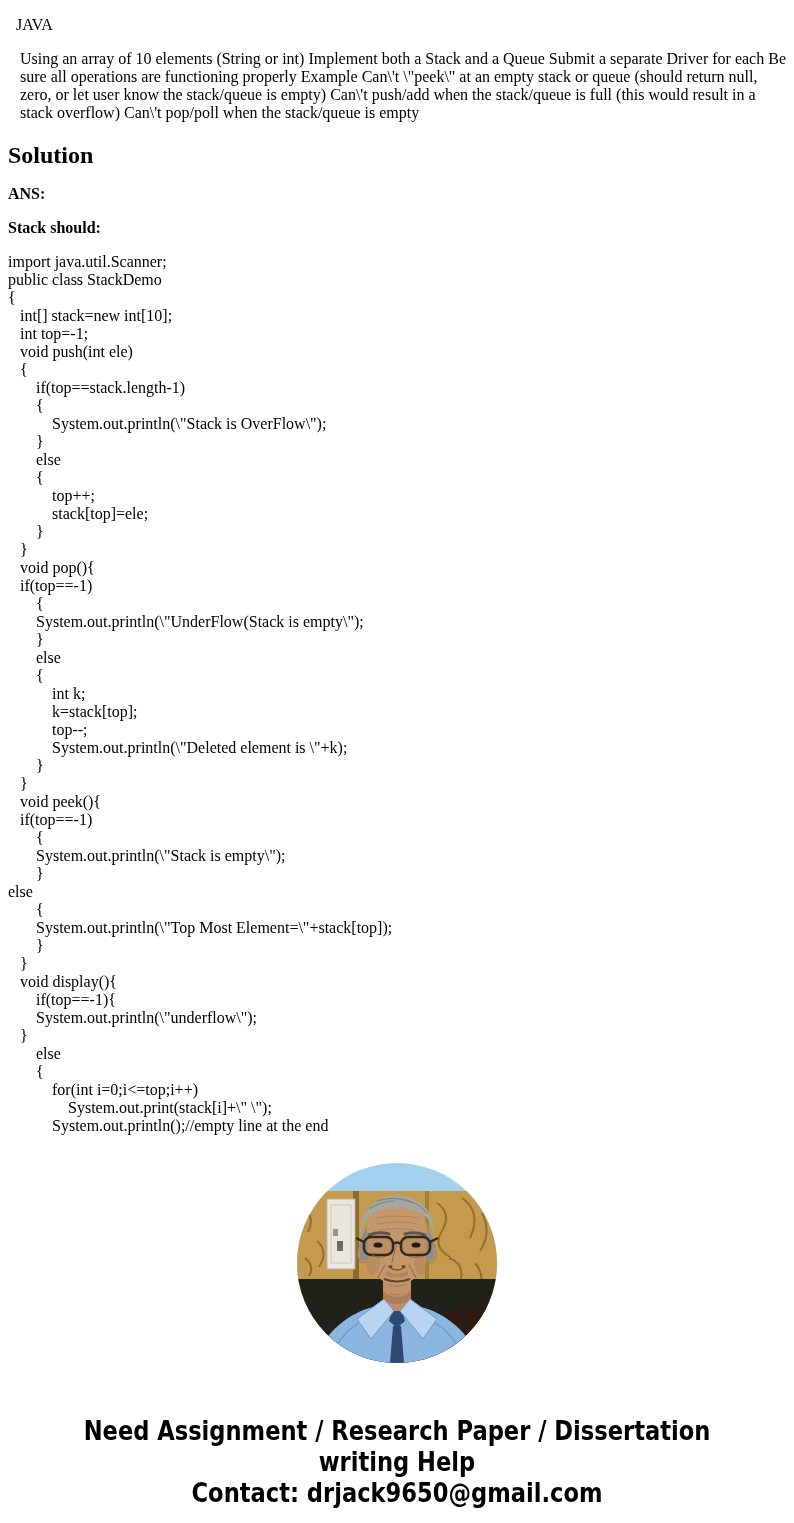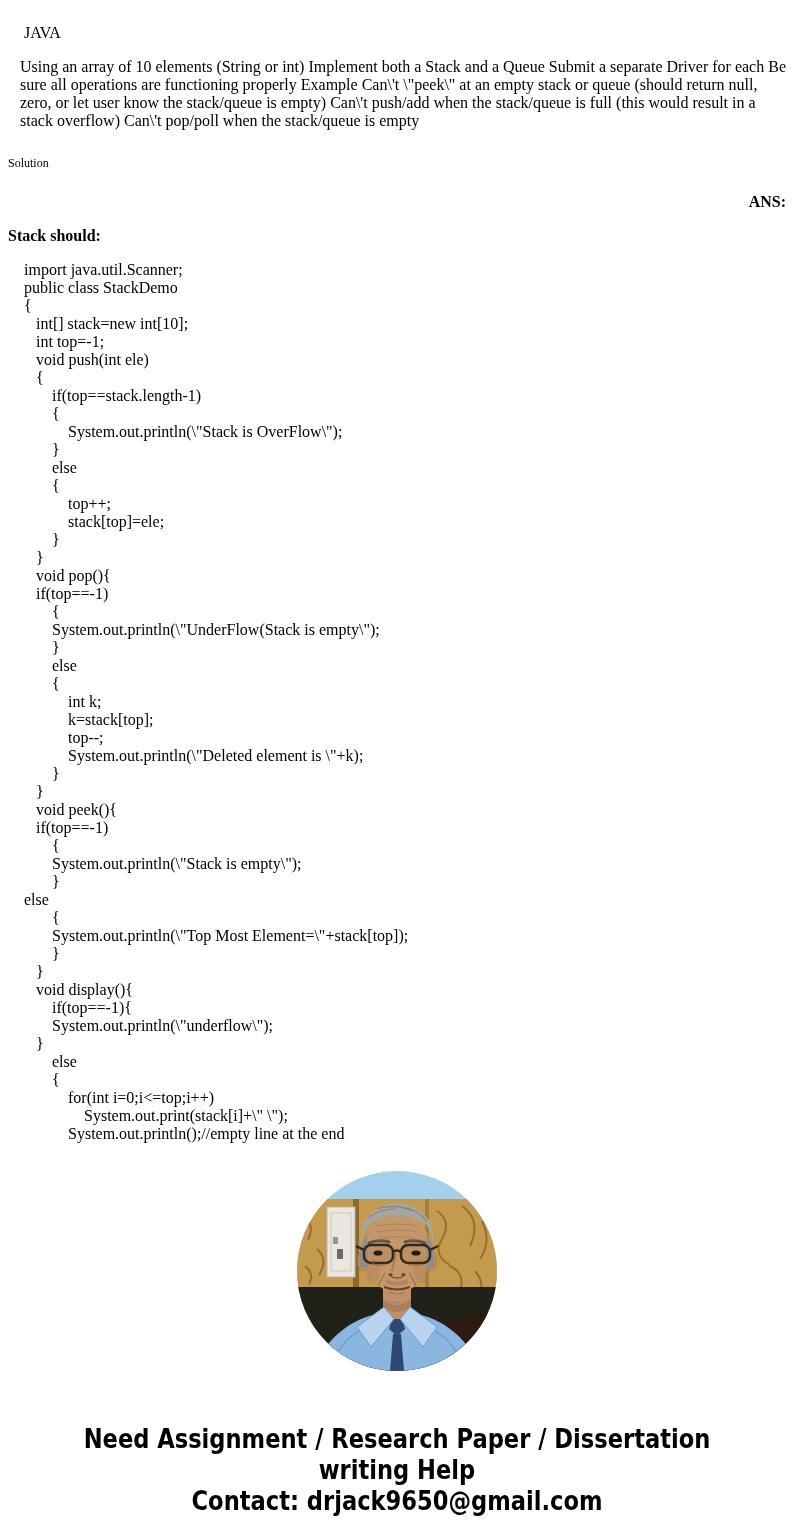--- a/index.html
+++ b/index.html
@@ -4,32 +4,32 @@
 <style>
   html, body { background: #ffffff; }
   body {
     margin: 8px;
     width: 778px;
     color: #000000;
     font-family: "Liberation Serif", serif;
     font-size: 16px;
     line-height: 18px;
   }
-  .java-label { margin: 16px; }
+  .java-label { margin: 8px; }
   .intro { margin: 16px 0 0 12px; }
   .solution-heading {
     margin: 22px 0 0 0;
-    font-size: 12px;
+    font-size: 24px;
     line-height: 23px;
-    font-weight: normal;
-  }
-  .ans-label { margin: 18px 0 0 0; font-weight: bold; text-align: right; }
+    font-weight: bold;
+  }
+  .ans-label { margin: 18px 0 0 0; font-weight: bold; }
   .program-label { margin: 16px 0 0 0; font-weight: bold; }
   .code-block {
-    margin: 16px 0 0 16px;
+    margin: 16px 0 0 0;
     white-space: pre;
     font-family: "Liberation Serif", serif;
     font-size: 16px;
     line-height: 18px;
   }
   .avatar-wrap {
     margin: 28px auto 0 auto;
     width: 200px;
     height: 200px;
   }

